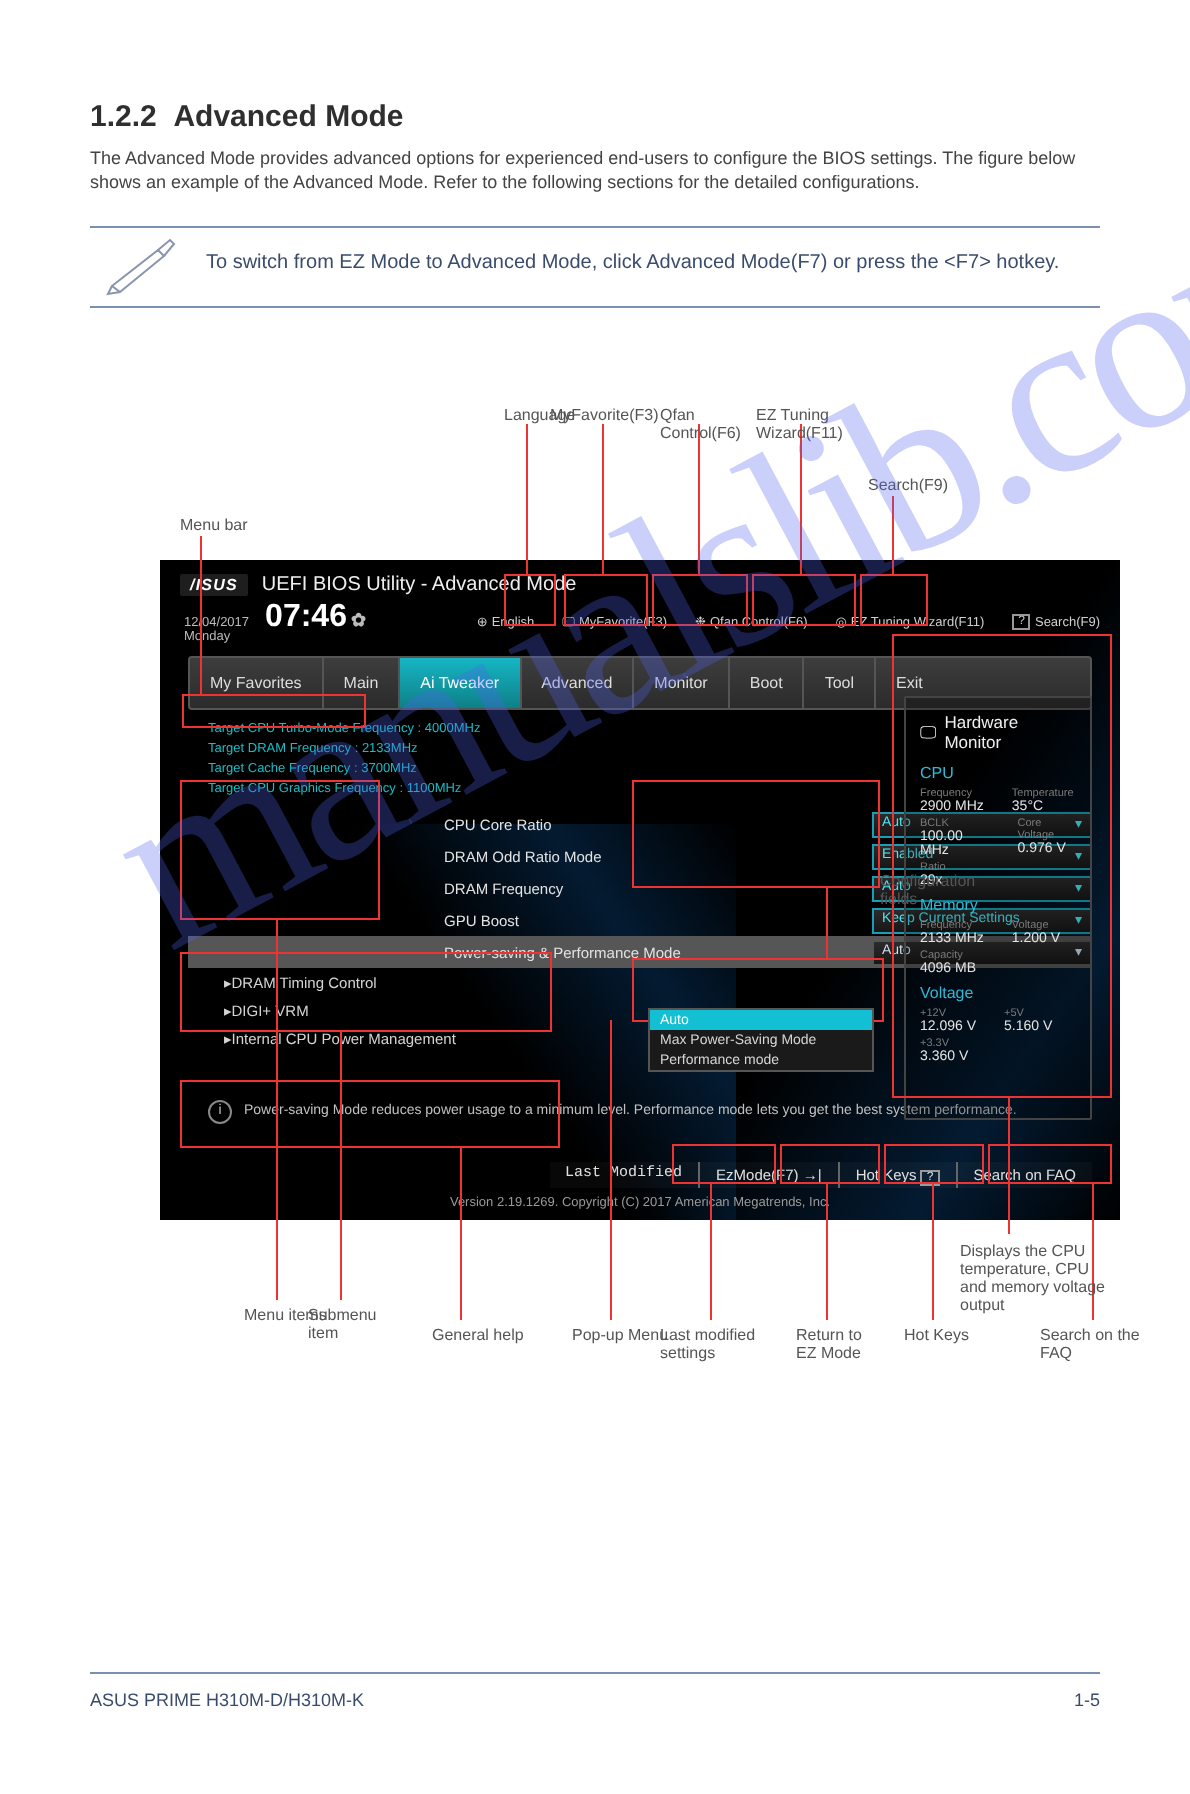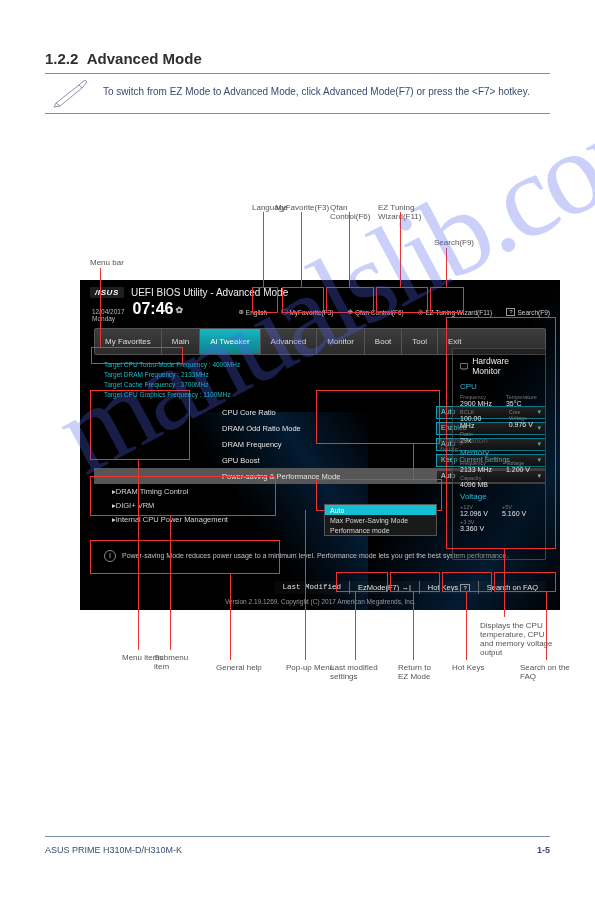--- a/index.html
+++ b/index.html
@@ -46,31 +46,32 @@
   .sec-title { color:#2fbad5; font-size:8px; margin:4px 0 3px; }
   .hw-row { display:flex; gap:14px; margin-bottom:2px; }
   .hw-lab { font-size:5.5px; color:#7a7a7a; }
   .hw-val { font-size:7px; color:#e4e4e4; }
   .bot-bar { position:absolute; bottom:16px; right:14px; display:flex; gap:0; font-size:7.5px; }
   .bot-bar div { padding:2px 8px; border-left:1px solid #666; color:#e0e0e0; background:rgba(255,255,255,0.03); }
   .bot-bar div:first-child { border-left:none;font-family:Liberation Mono, monospace; }
   .ft { position:absolute; bottom:5px; left:0; right:0; text-align:center; font-size:6.5px; color:#9a9a9a; }
   .wm { position:absolute; top:280px; left:35px; width:540px; font-size:118px; font-family:Georgia,serif; color:rgba(80,100,238,0.30); transform-origin:center; transform:rotate(-28deg); letter-spacing:-5px; line-height:0.6; pointer-events:none; z-index:20; font-weight:400; }
   .foot-l { position:absolute; bottom:42px; left:45px; font-size:9px; color:#3a4c6c;margin-top:24px; }
-  .foot-r { position:absolute; bottom:42px; right:45px; font-size:9px; color:#3a4c6c;font-weight:bold; }
+  .foot-r { position:absolute; bottom:42px; right:45px; font-size:9px; color:#3a4c6c; }
   .foot-line { position:absolute; bottom:60px; left:45px; right:45px; height:1px; background:#7a90b0; }
 </style>
 </head>
 <body>
 
 <div class="page">
 
   <div style="font-size:15px;font-weight:700;color:#2f2f2f;margin-bottom:6px">
     <span>1.2.2</span>&nbsp;&nbsp;<span>Advanced Mode</span>
   </div>
+  <div style="font-size:9px;line-height:1.35;color:#444;margin-bottom:16px">The Advanced Mode provides advanced options for experienced end-users to configure the BIOS settings. The figure below shows an example of the Advanced Mode. Refer to the following sections for the detailed configurations.</div>
 
   <div class="note-box">
     <svg class="pen-icon" width="42" height="30" viewBox="0 0 42 30">
       <path d="M5 25 L28 7 L31 10 L9 28 Z" fill="none" stroke="#8895ad" stroke-width="1"></path>
       <path d="M28 7 L34 2 L36 4 L31 10" fill="none" stroke="#8895ad" stroke-width="1"></path>
       <path d="M5 25 L3 29 L9 28" fill="none" stroke="#8895ad" stroke-width="1"></path>
     </svg>
     <span>To switch from EZ Mode to Advanced Mode, click Advanced Mode(F7) or press the &lt;F7&gt; hotkey.</span>
   </div>
 

